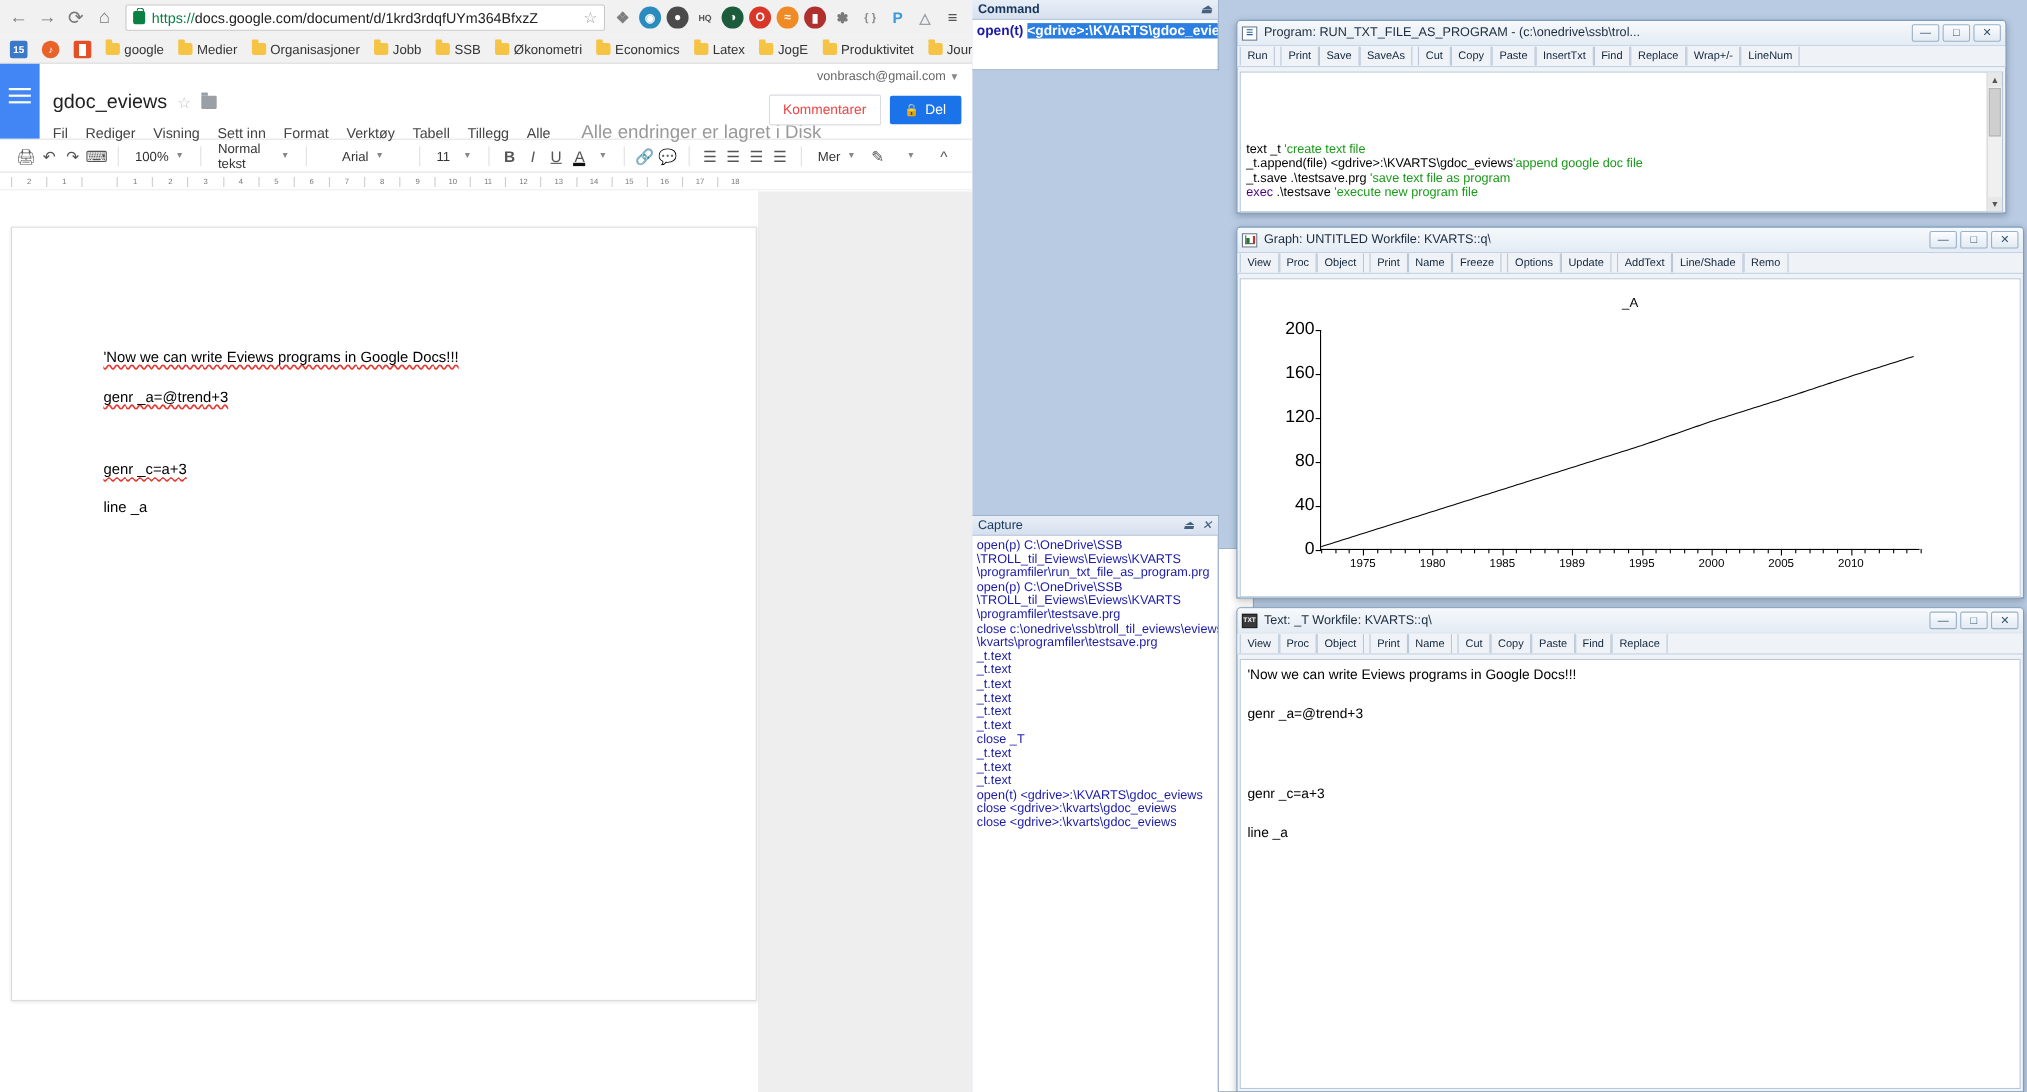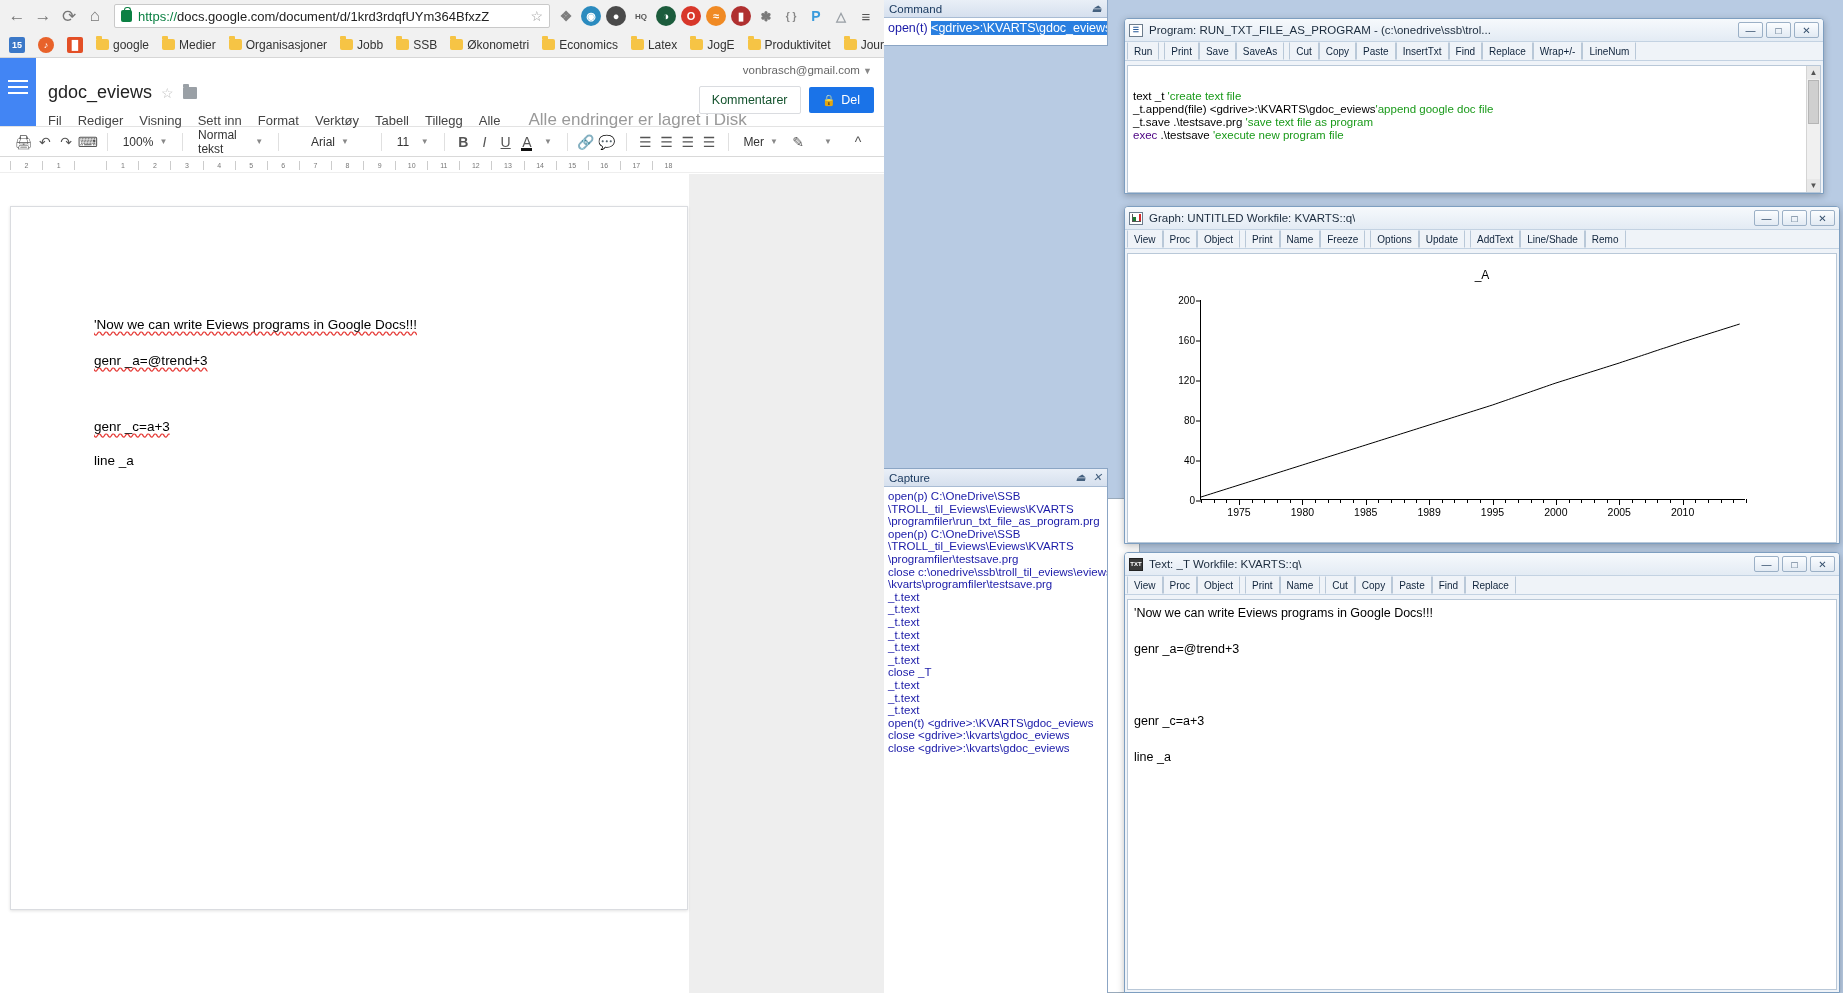--- a/index.html
+++ b/index.html
@@ -46,21 +46,21 @@
   .doc-title-row { display:flex; align-items:center; gap:9px; }
   .doc-title { font-size:18px; color:#222; }
   .ico-star { color:#bdbdbd; font-size:14px; }
   .ico-fold { width:14px; height:12px; background:#9aa0a6; border-radius:1px; position:relative;}
   .ico-fold:before{content:"";position:absolute;top:-3px;left:0;width:6px;height:3px;background:#9aa0a6;border-radius:1px 1px 0 0;}
   .menu-row { display:flex; align-items:center; gap:16px; margin-top:7px; font-size:13px; color:#444; }
   .menu-row .saved { color:#999; margin-left:12px; font-size:17px; }
   .acct { position:absolute; right:12px; top:6px; font-size:11.5px; color:#666; }
   .acct .caret { font-size:9px; color:#888; }
   .gd-btns { position:absolute; right:10px; top:28px; display:flex; gap:8px; align-items:center; }
-  .btn-comment { border:1px solid #dadce0; background:#fff; color:#14532d; font-size:12.5px; padding:6px 12px; border-radius:2px; }
+  .btn-comment { border:1px solid #dadce0; background:#fff; color:#ef4444; font-size:12.5px; padding:6px 12px; border-radius:2px; }
   .btn-share { background:#1a73e8; color:#fff; font-size:12.5px; padding:6px 14px; border-radius:2px; display:flex; align-items:center; gap:5px;}
   .btn-share .lk { font-size:11px; }
 
   .gd-toolbar { height:31px; border-top:1px solid #e3e3e3; border-bottom:1px solid #d9d9d9; background:#fff;
                 display:flex; align-items:center; padding:0 14px; gap:2px; font-size:12px; color:#444;}
   .tb-i { width:24px; height:24px; display:flex; align-items:center; justify-content:center; color:#555; font-size:14px;}
   .tb-sep { width:1px; height:18px; background:#e0e0e0; margin:0 7px; }
   .tb-sel { display:flex; align-items:center; gap:6px; padding:2px 6px; color:#333; font-size:12px;}
   .tb-sel .dd { color:#888; font-size:8px; }
   .tb-b { font-weight:bold; } .tb-it { font-style:italic; } .tb-u { text-decoration:underline; }
@@ -97,21 +97,21 @@
   
   #eviews { position:absolute; left:884px; top:0; width:959px; height:993px;
             background:#b8cbe3; font-family:"Liberation Sans", sans-serif; }
 
   .ev-pane { position:absolute; background:#fff; border:1px solid #8ba5c4; }
   .ev-pane-hdr { height:18px; background:linear-gradient(#e9eff7,#d6e0ee); border-bottom:1px solid #a9bcd4;
                  display:flex; align-items:center; padding:0 5px; font-size:11.5px; color:#16365c; }
   .ev-pane-hdr .sp { margin-left:auto; display:flex; gap:7px; color:#45617f; font-size:11px; }
 
   
-  #cmdPane { left:0; top:0; width:224px; height:46px; border-left:none; border-top:none; }
+  #cmdPane { left:0; top:0; width:224px; height:64px; border-left:none; border-top:none;font-weight:bold; }
   .cmd-body { padding:3px 4px; font-size:12.5px; color:#1a1aa8; white-space:nowrap; overflow:hidden;}
   .hl { background:#2a7fe0; color:#fff; }
 
   
   #capPane { left:0; top:468px; width:224px; height:525px; border-left:none; border-bottom:none;}
   .cap-body { padding:3px 4px; font-size:11.5px; color:#1a1aa8; line-height:12.6px; overflow:hidden;
               height:calc(100% - 19px); }
   .cap-body div { white-space:nowrap; }
 
   
@@ -150,21 +150,21 @@
 
   .scroll-v { position:absolute; right:0; top:0; width:14px; bottom:0; background:#f0f0f0; border-left:1px solid #d4d4d4;}
   .scroll-v .thumb { position:absolute; top:0; left:1px; right:1px; height:44px; background:#cfcfcf; border:1px solid #b5b5b5;}
   .scroll-v .arw { position:absolute; left:0; right:0; height:13px; font-size:8px; color:#555;
                    display:flex; align-items:center; justify-content:center; background:#e8e8e8;}
 
   
   .graph-area { position:absolute; left:0; right:0; top:0; bottom:0; background:#fff; }
   .g-title { position:absolute; top:14px; left:0; right:0; text-align:center; font-size:12px; color:#000; }
   .plot { position:absolute; background:#fff; border-left:1px solid #000; border-bottom:1px solid #000;}
-  .ytick { position:absolute; right:100%; transform:translateY(-50%); font-size:10px; color:#000;
+  .ytick { position:absolute; right:100%; transform:translateY(-50%); font-size:16px; color:#000;
            padding-right:6px; white-space:nowrap;}
   .ytick:after { content:""; position:absolute; right:0; top:50%; width:5px; height:1px; background:#000;}
   .xtick { position:absolute; top:100%; transform:translateX(-50%); font-size:10.5px; color:#000; padding-top:7px; }
   .xmaj { position:absolute; top:100%; width:1px; height:6px; background:#000; }
   .xmin { position:absolute; top:100%; width:1px; height:3.5px; background:#000; }
 </style>
 </head>
 <body>
 
 <div id="browser">
@@ -549,21 +549,21 @@
       <span class="mi">Cut</span>
       <span class="mi">Copy</span>
       <span class="mi">Paste</span>
       <span class="mi">InsertTxt</span>
       <span class="mi">Find</span>
       <span class="mi">Replace</span>
       <span class="mi">Wrap+/-</span>
       <span class="mi">LineNum</span>
     </div>
     <div class="win-body" style="top:44px; height:128px;">
-      <div style="position:absolute;left:0;top:0;right:14px;bottom:0;padding-top:24px;border-radius:13px;">
+      <div style="position:absolute;left:0;top:0;right:14px;bottom:0;padding-top:64px;border-radius:13px;">
         <div class="code" id="progCode"><div><span class="c-black">text _t </span><span class="c-green">'create text file</span></div><div><span class="c-black">_t.append(file) &lt;gdrive&gt;:\KVARTS\gdoc_eviews</span><span class="c-green">'append google doc file</span></div><div><span class="c-black">_t.save .\testsave.prg </span><span class="c-green">'save text file as program</span></div><div><span class="c-purple">exec </span><span class="c-black">.\testsave </span><span class="c-green">'execute new program file</span></div></div>
       </div>
       <div class="scroll-v">
         <div class="arw" style="top:0">▲</div>
         <div class="thumb" style="top:14px"></div>
         <div class="arw" style="bottom:0">▼</div>
       </div>
     </div>
   </div>
 

